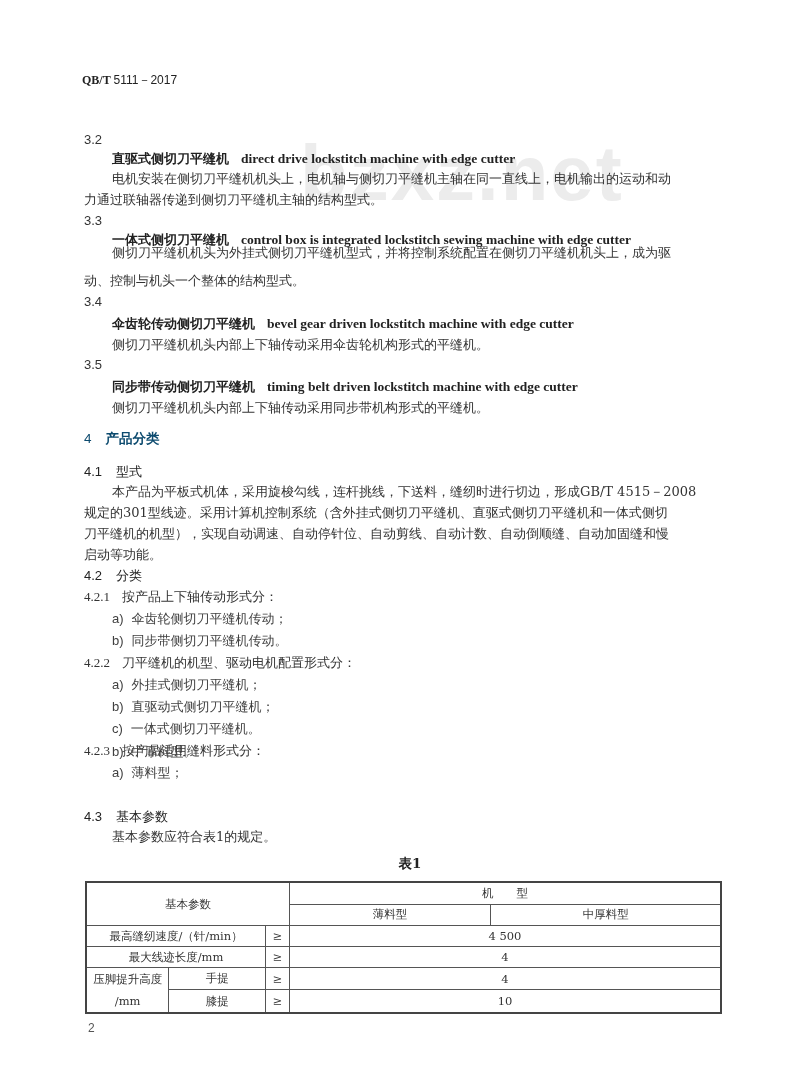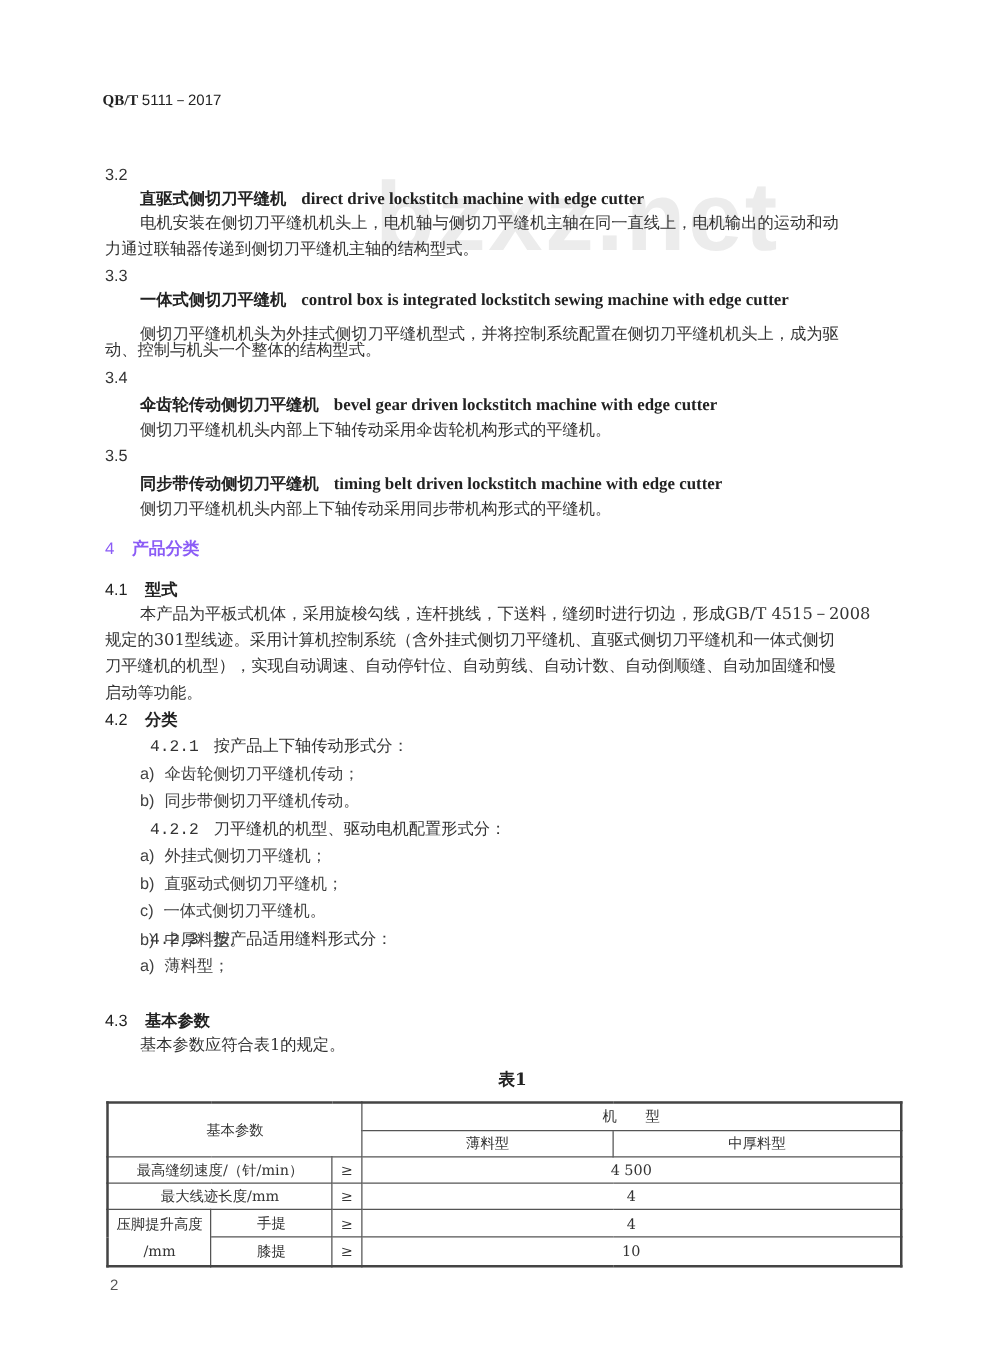--- a/index.html
+++ b/index.html
@@ -10,27 +10,27 @@
   .hdr .num { font-family:"Liberation Sans",sans-serif; font-weight:normal; }
   .watermark { left:300px; top:128px; font-family:"Liberation Sans",sans-serif; font-weight:bold;
                font-size:78px; color:#ececec; letter-spacing:2px; z-index:0; }
   .content { position:absolute; left:0; top:0; width:800px; z-index:1; }
   .secnum { font-family:"Liberation Sans",sans-serif; font-size:13px; color:#333; left:84px; }
   .term { left:112px; font-size:13px; font-weight:bold; color:#222; }
   .term .en { font-family:Liberation Serif, serif; font-weight:bold; margin-left:12px; font-size:13.5px; }
   .para { font-size:13px; color:#333; line-height:21px; }
   .p-first { left:112px; }
   .p-cont { left:84px; }
-  .h1 { left:84px; font-size:13.5px; font-weight:bold; color:#8b5cf6; }
+  .h1 { left:84px; font-size:13.5px; font-weight:bold; color:#0c4a6e; }
   .h1 .n { font-family:"Liberation Sans",sans-serif; font-weight:normal; margin-right:14px; }
   .h2 { left:84px; font-size:13px; color:#222; }
   .h2 .n { font-family:"Liberation Sans",sans-serif; margin-right:14px; }
-  .h2 .t { font-weight:bold; }
+  .h2 .t { font-weight:normal; }
   .h3 { left:84px; font-size:13px; color:#333; }
-  .h3 .n { font-family:Liberation Mono, monospace; margin-right:12px;margin-left:36px; }
+  .h3 .n { font-family:Liberation Serif, serif; margin-right:12px; }
   .item { left:112px; font-size:13px; color:#404040; }
   .item .m { font-family:"Liberation Sans",sans-serif; margin-right:8px; }
   .caption { left:0; width:820px; text-align:center; font-size:13.5px; font-weight:bold; color:#222; }
   table.t1 { position:absolute; left:85px; top:881px; width:637px; border-collapse:collapse;
              font-size:11.5px; color:#333; }
   table.t1 td { border:1px solid #555; text-align:center; padding:0; height:20px; }
   table.t1 { border:2px solid #444; }
   .pageno { left:88px; top:1021px; font-family:"Liberation Sans",sans-serif; font-size:12px; color:#555; }
 </style>
 </head>
@@ -48,21 +48,21 @@
   <div class="abs term" style="top:150px">
     <span>直驱式侧切刀平缝机</span><span class="en">direct drive lockstitch machine with edge cutter</span>
   </div>
   <div class="abs para p-first" style="top:168px">电机安装在侧切刀平缝机机头上，电机轴与侧切刀平缝机主轴在同一直线上，电机输出的运动和动</div>
   <div class="abs para p-cont" style="top:189px">力通过联轴器传递到侧切刀平缝机主轴的结构型式。</div>
 
   <div class="abs secnum" style="top:213px">3.3</div>
   <div class="abs term" style="top:231px">
     <span>一体式侧切刀平缝机</span><span class="en">control box is integrated lockstitch sewing machine with edge cutter</span>
   </div>
-  <div class="abs para p-first" style="top:257px">侧切刀平缝机机头为外挂式侧切刀平缝机型式，并将控制系统配置在侧切刀平缝机机头上，成为驱</div>
+  <div class="abs para p-first" style="top:242px">侧切刀平缝机机头为外挂式侧切刀平缝机型式，并将控制系统配置在侧切刀平缝机机头上，成为驱</div>
   <div class="abs para p-cont" style="top:270px">动、控制与机头一个整体的结构型式。</div>
 
   <div class="abs secnum" style="top:294px">3.4</div>
   <div class="abs term" style="top:315px">
     <span>伞齿轮传动侧切刀平缝机</span><span class="en">bevel gear driven lockstitch machine with edge cutter</span>
   </div>
   <div class="abs para p-first" style="top:334px">侧切刀平缝机机头内部上下轴传动采用伞齿轮机构形式的平缝机。</div>
 
   <div class="abs secnum" style="top:357px">3.5</div>
   <div class="abs term" style="top:378px">

